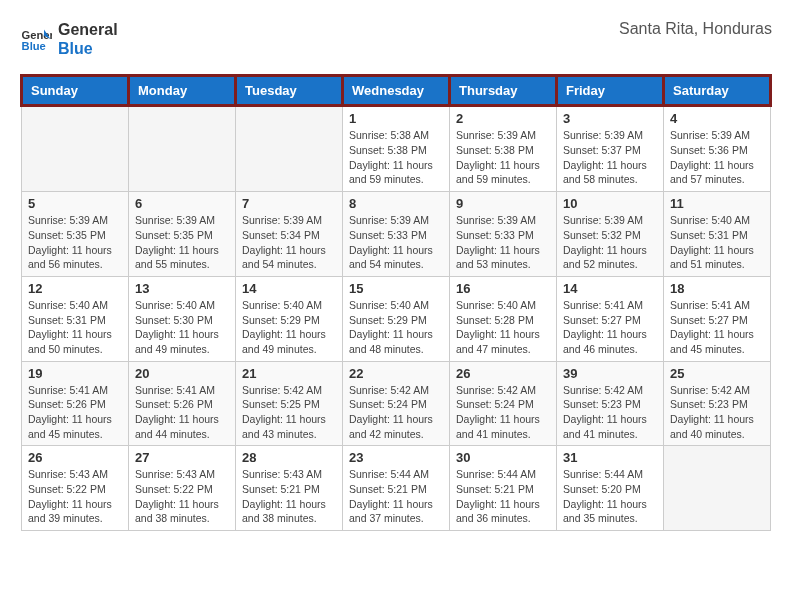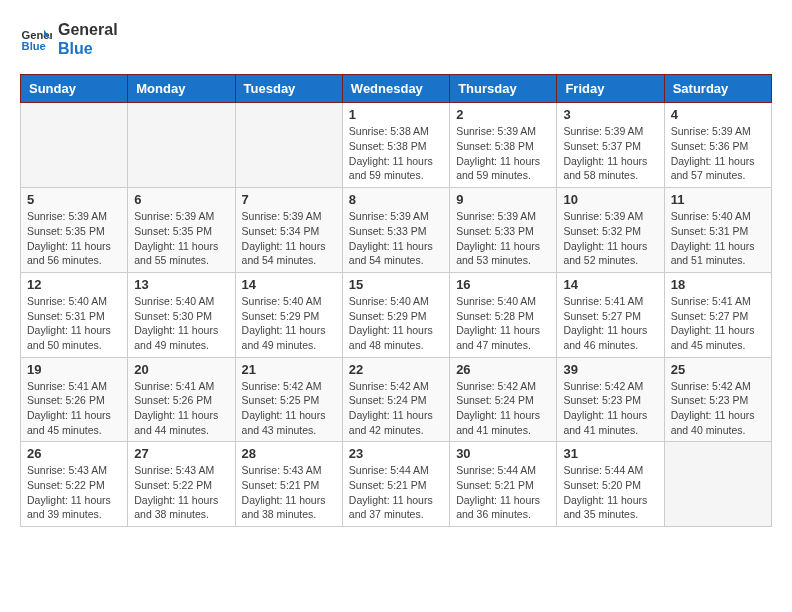--- a/index.html
+++ b/index.html
@@ -42,21 +42,21 @@
       border-collapse: collapse;
       font-size: 11px;
     }
     .calendar th {
       background-color: #1a73c8;
       color: #fff;
       text-align: left;
       padding: 6px 8px;
       font-size: 13px;
       font-weight: bold;
-      border: 1px solid #7f1d1d;
+      border: 3px solid #7f1d1d;
     }
     .calendar td {
       border: 1px solid #ccc;
       vertical-align: top;
       padding: 4px 6px;
       width: 107px;
       min-height: 80px;
       background: #fff;
     }
     .calendar td.empty {
@@ -93,20 +93,21 @@
       <text x="2" y="20" font-size="14" font-weight="bold" fill="#333" font-family="Arial">General</text>
       <text x="2" y="34" font-size="14" font-weight="bold" fill="#1a73c8" font-family="Arial">Blue</text>
       <polygon points="30,8 38,20 30,16" fill="#1a73c8"></polygon>
     </svg>
     <div style="display:flex;flex-direction:column;line-height:1.2;">
       <span style="font-size:16px;font-weight:bold;color:#333;">General</span>
       <span style="font-size:16px;font-weight:bold;color:#1a73c8;">Blue</span>
     </div>
   </div>
   <div class="title-block">
+    <div class="subtitle">Santa Rita, Honduras</div>
   </div>
 </div>
 
 <table class="calendar">
   <thead>
     <tr>
     <th>Sunday</th>
         <th>Monday</th>
         <th>Tuesday</th>
         <th>Wednesday</th>

